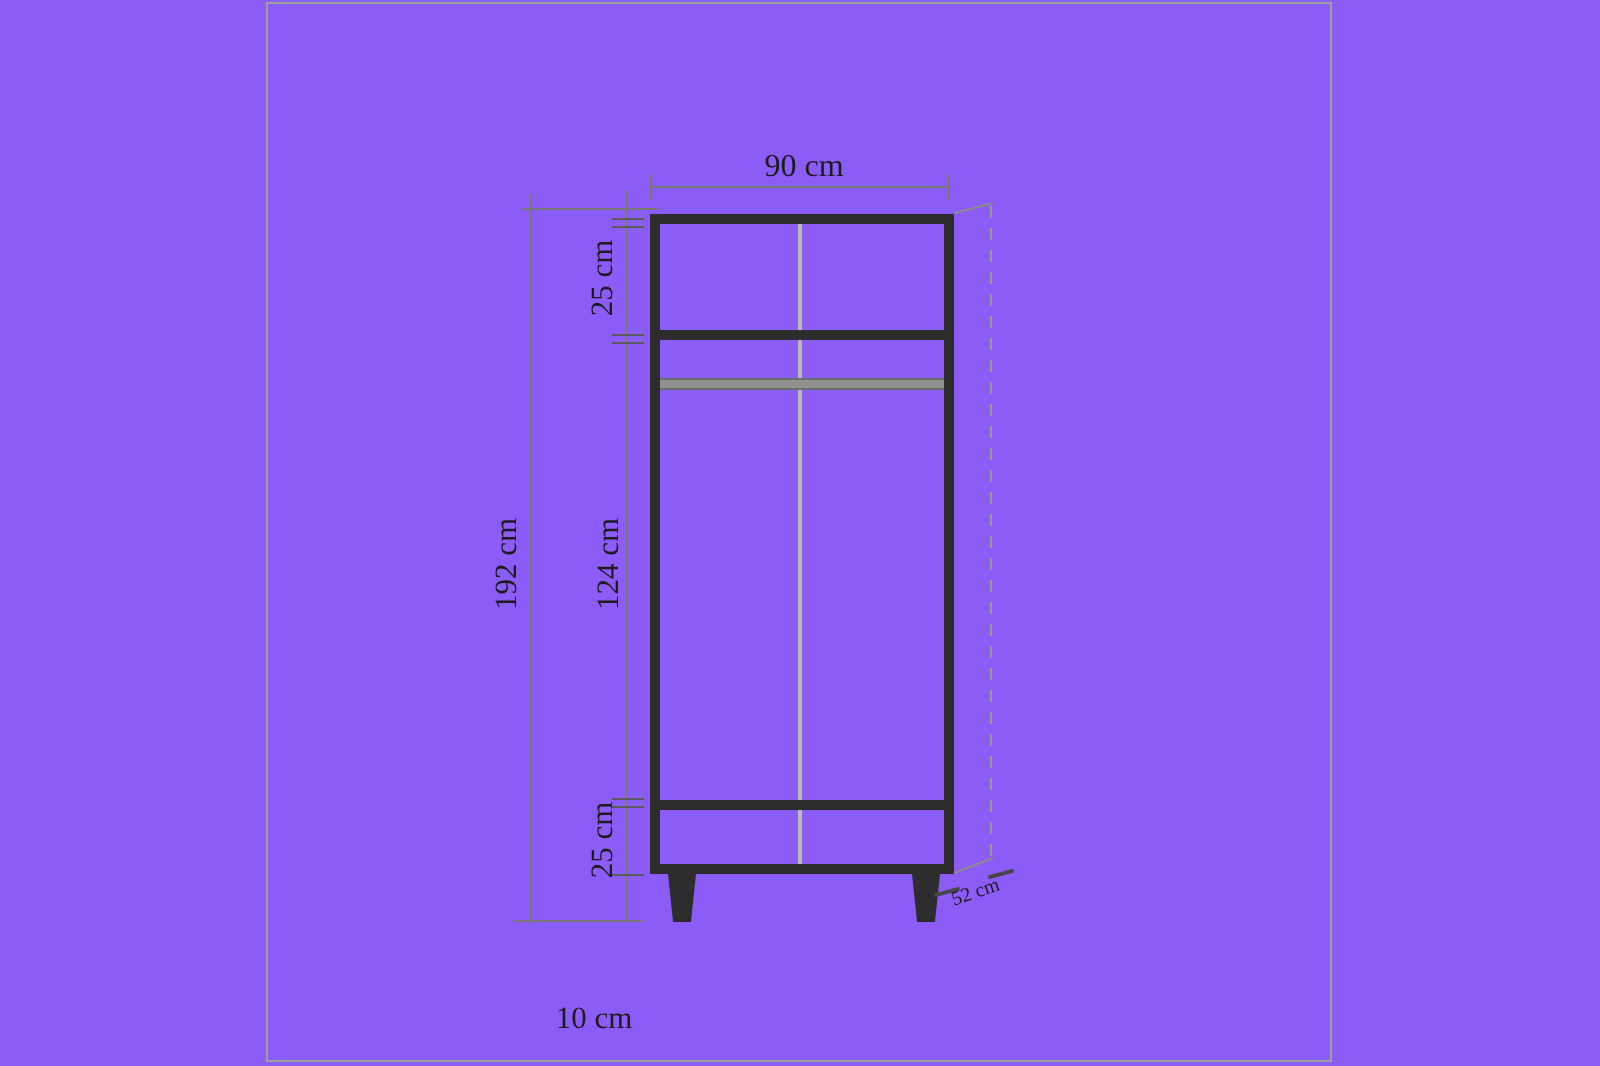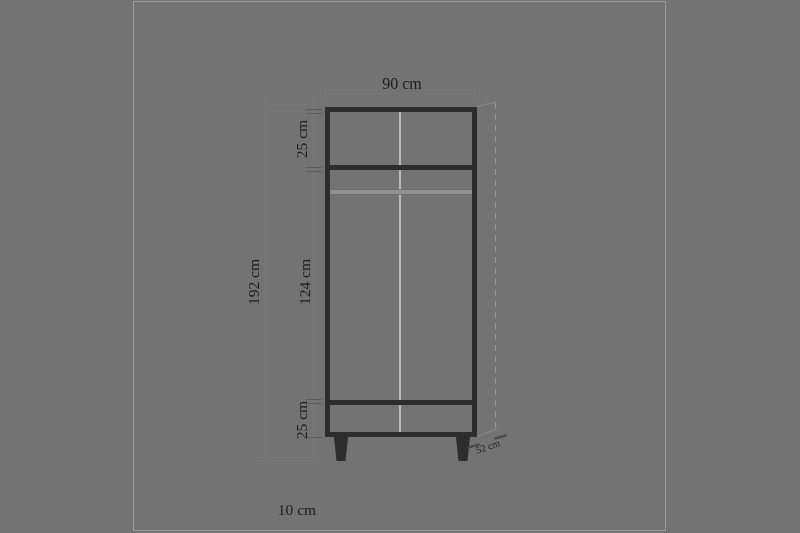--- a/index.html
+++ b/index.html
@@ -1,17 +1,17 @@
 <!DOCTYPE html>
 <html style="--c-outline: #2d2d2d; --c-dim-line: #777777; --c-divider: #b8b8b8; --c-rod: #919191; --c-page-border: #9d9d9d; --c-text: #1c1c1c;"><head>
 <meta charset="utf-8">
 <style>
   html,body{margin:0;padding:0;background:#fff;}
   .canvas{
-    position:relative;width:800px;height:533px;background:#737373;overflow:hidden;
+    position:relative;width:800px;height:533px;background:#8b5cf6;overflow:hidden;
     font-family:"Liberation Serif","DejaVu Serif",serif;color:var(--c-text,#1c1c1c);
   }
   .frame{position:absolute;left:133px;top:1px;width:531px;height:528px;
     border:1px solid var(--c-page-border,#9d9d9d);}
   
   .cab{position:absolute;left:325px;top:107px;width:152px;height:330px;}
   .cab .bar,.cab .wall{position:absolute;background:var(--c-outline,#2d2d2d);}
   .wall{top:0;width:5px;height:330px;}
   .wall.l{left:0;} .wall.r{left:147px;}
   .bar{left:0;width:152px;height:5px;}

